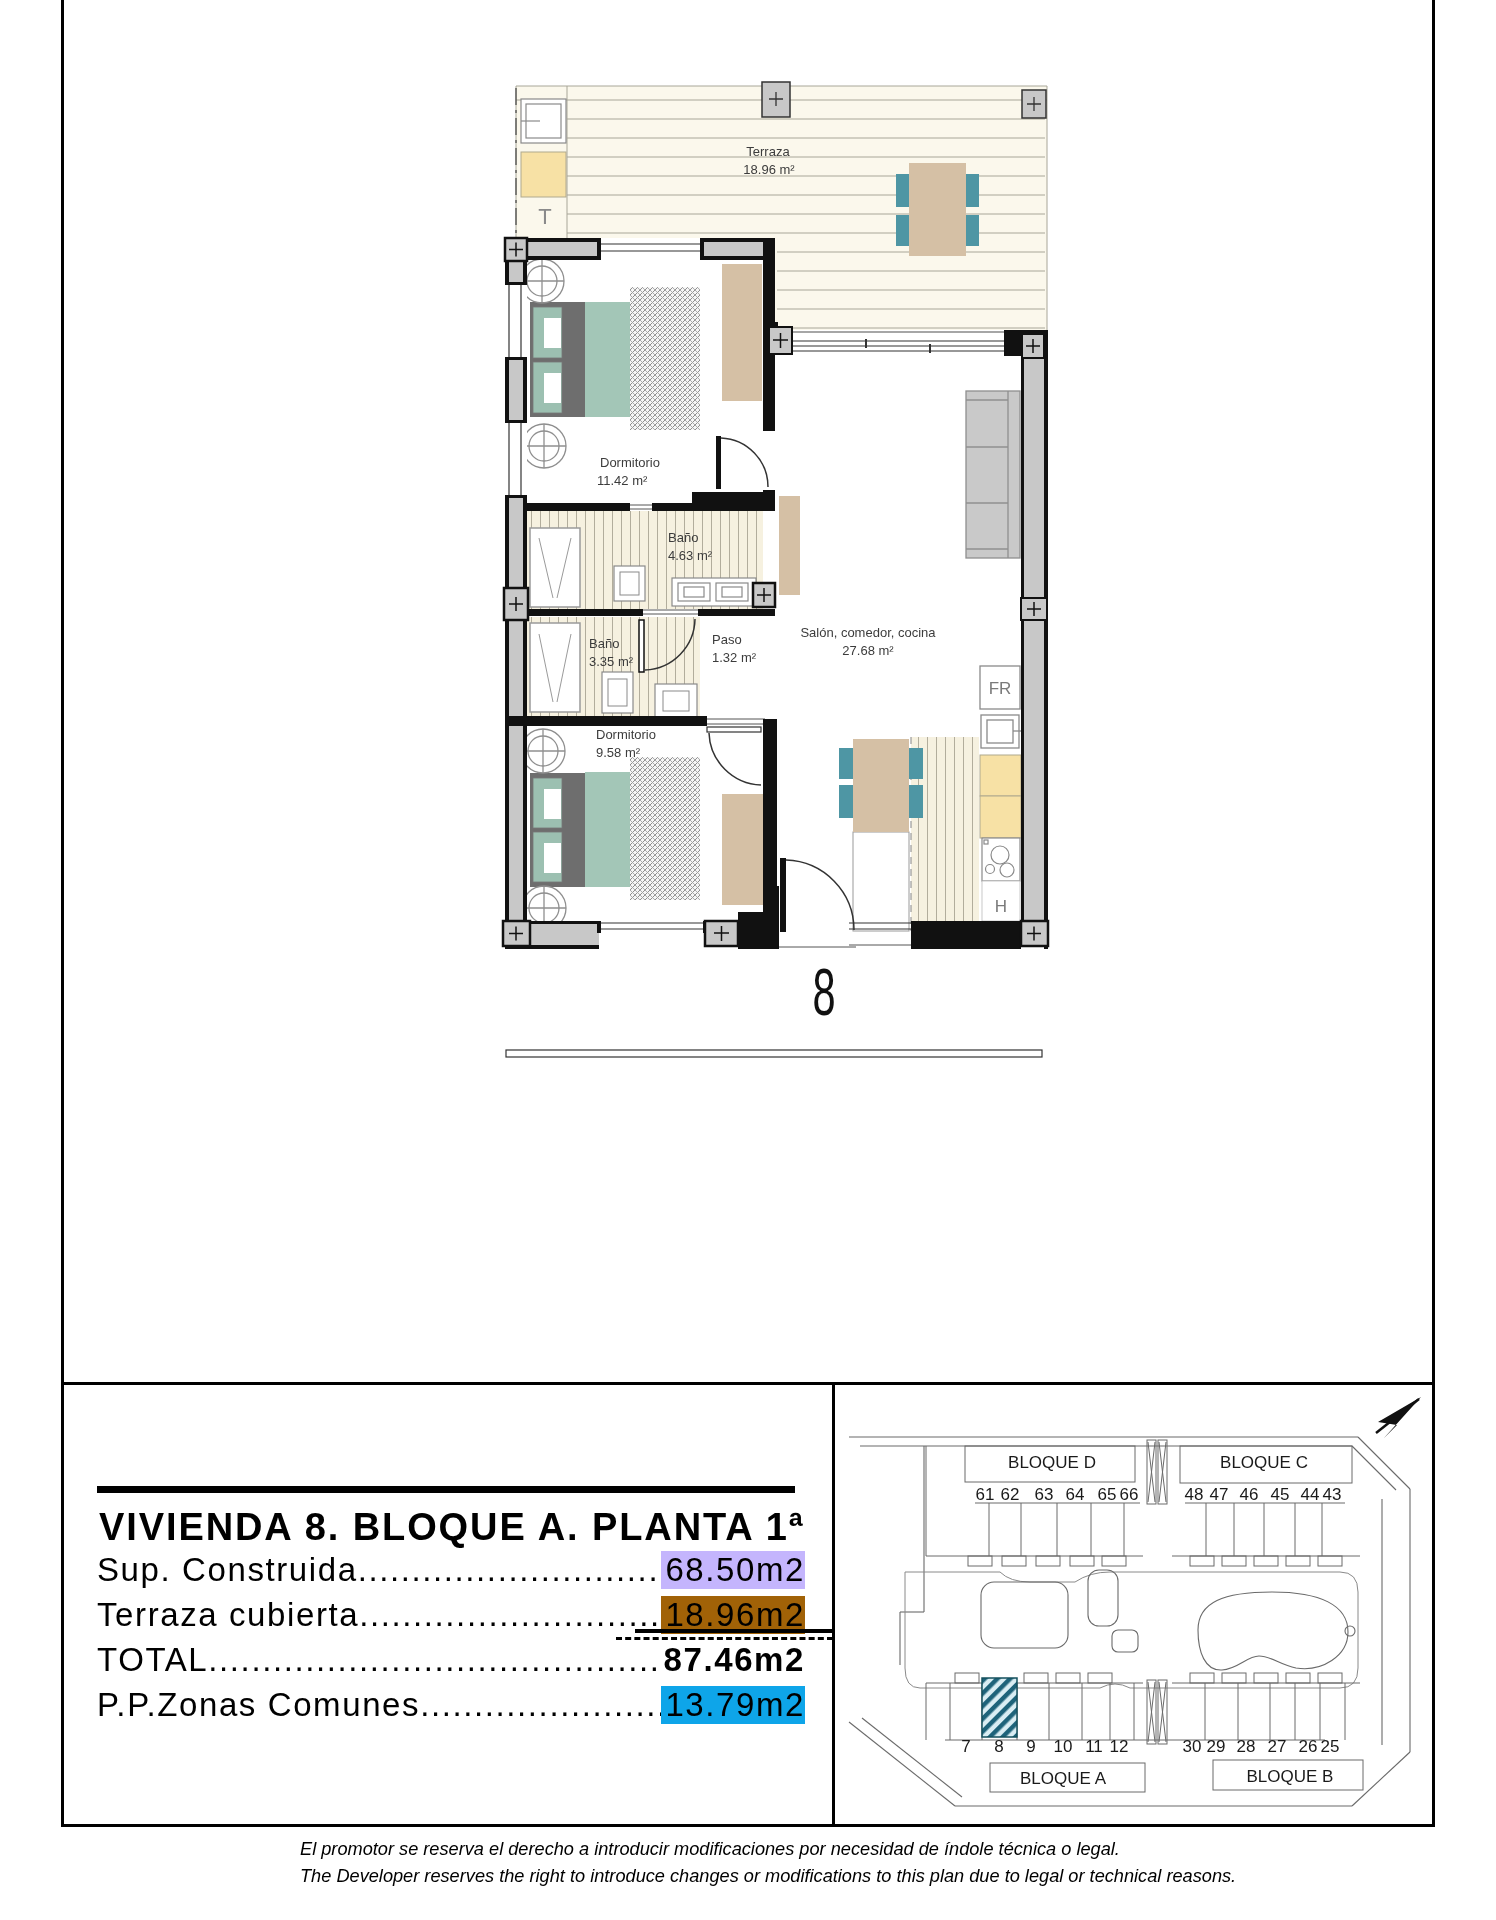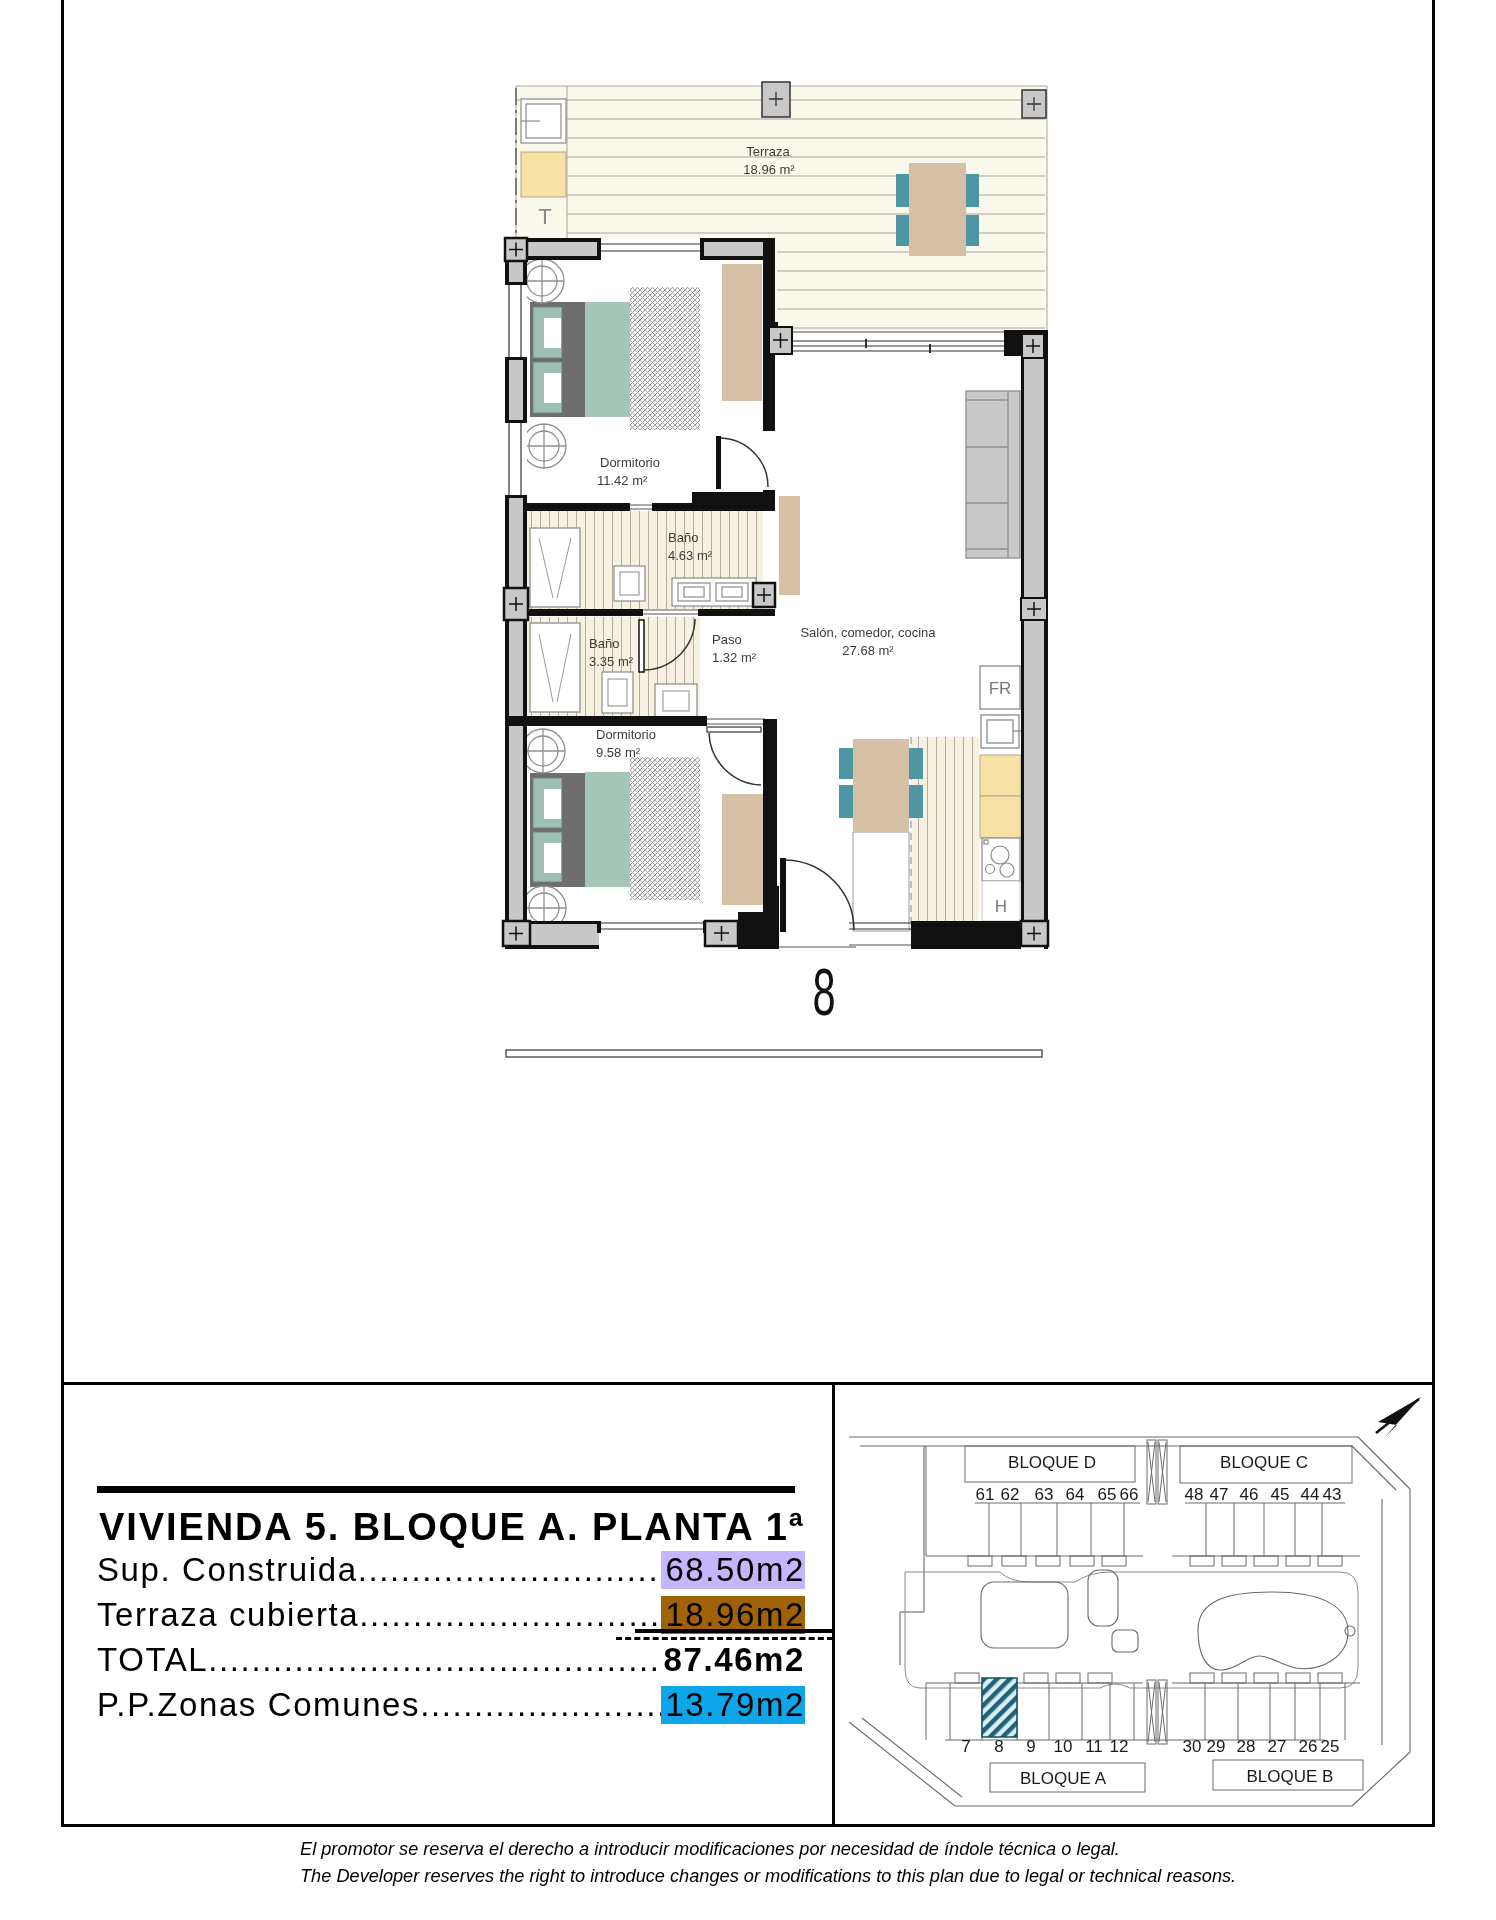--- a/index.html
+++ b/index.html
@@ -12,21 +12,21 @@
 <div class="abs" style="left:61px;top:0;width:3px;height:1385px;background:#000;"></div>
 
 <div class="abs" style="left:1432px;top:0;width:3px;height:1385px;background:#000;"></div>
 
 <div class="abs" style="left:61px;top:1382px;width:1374px;height:445px;border:3px solid #000;box-sizing:border-box;"></div>
 
 <div class="abs" style="left:832px;top:1382px;width:3px;height:445px;background:#000;"></div>
 
 <div class="abs" style="left:97px;top:1486px;width:698px;height:7px;background:#000;"></div>
 
-<div class="abs" style="left:99px;top:1506px;width:716px;font-size:38px;font-weight:bold;letter-spacing:1.9px;white-space:nowrap;">VIVIENDA 5. BLOQUE A. PLANTA 1ª</div>
+<div class="abs" style="left:99px;top:1506px;width:716px;font-size:38px;font-weight:bold;letter-spacing:1.9px;white-space:nowrap;">VIVIENDA 8. BLOQUE A. PLANTA 1ª</div>
 
 <div class="abs" style="left:97px;top:1551px;width:708px;height:42px;font-size:33px;letter-spacing:1.6px;overflow:hidden;white-space:nowrap;">Sup. Construida..........................................<span class="abs" style="right:0;top:0;background:#c4b5fd;padding-left:4px;">68.50m2</span></div>
 
 <div class="abs" style="left:97px;top:1596px;width:708px;height:42px;font-size:33px;letter-spacing:1.6px;overflow:hidden;white-space:nowrap;">Terraza cubierta..........................................<span class="abs" style="right:0;top:0;background:#a16207;padding-left:4px;">18.96m2</span></div>
 
 <div class="abs" style="left:97px;top:1641px;width:708px;height:42px;font-size:33px;letter-spacing:1.6px;overflow:hidden;white-space:nowrap;">TOTAL........................................................<span class="abs" style="right:0;top:0;background:#fff;padding-left:4px;font-weight:bold;">87.46m2</span></div>
 
 <div class="abs" style="left:97px;top:1686px;width:708px;height:42px;font-size:33px;letter-spacing:1.6px;overflow:hidden;white-space:nowrap;">P.P.Zonas Comunes....................................<span class="abs" style="right:0;top:0;background:#0ea5e9;padding-left:4px;">13.79m2</span></div>
 
 <div class="abs" style="left:635px;top:1629px;width:198px;height:4px;background:#000;"></div>

